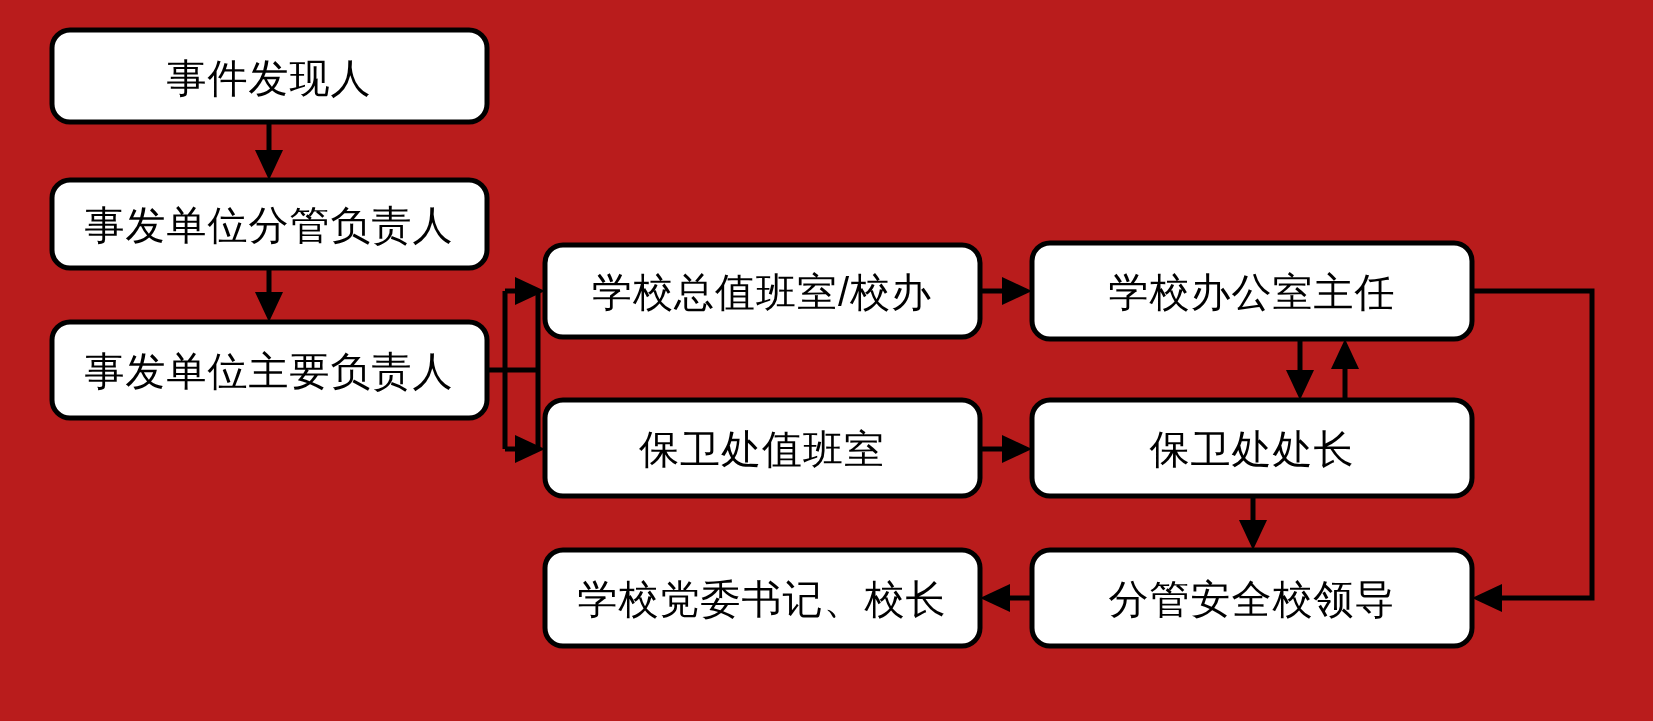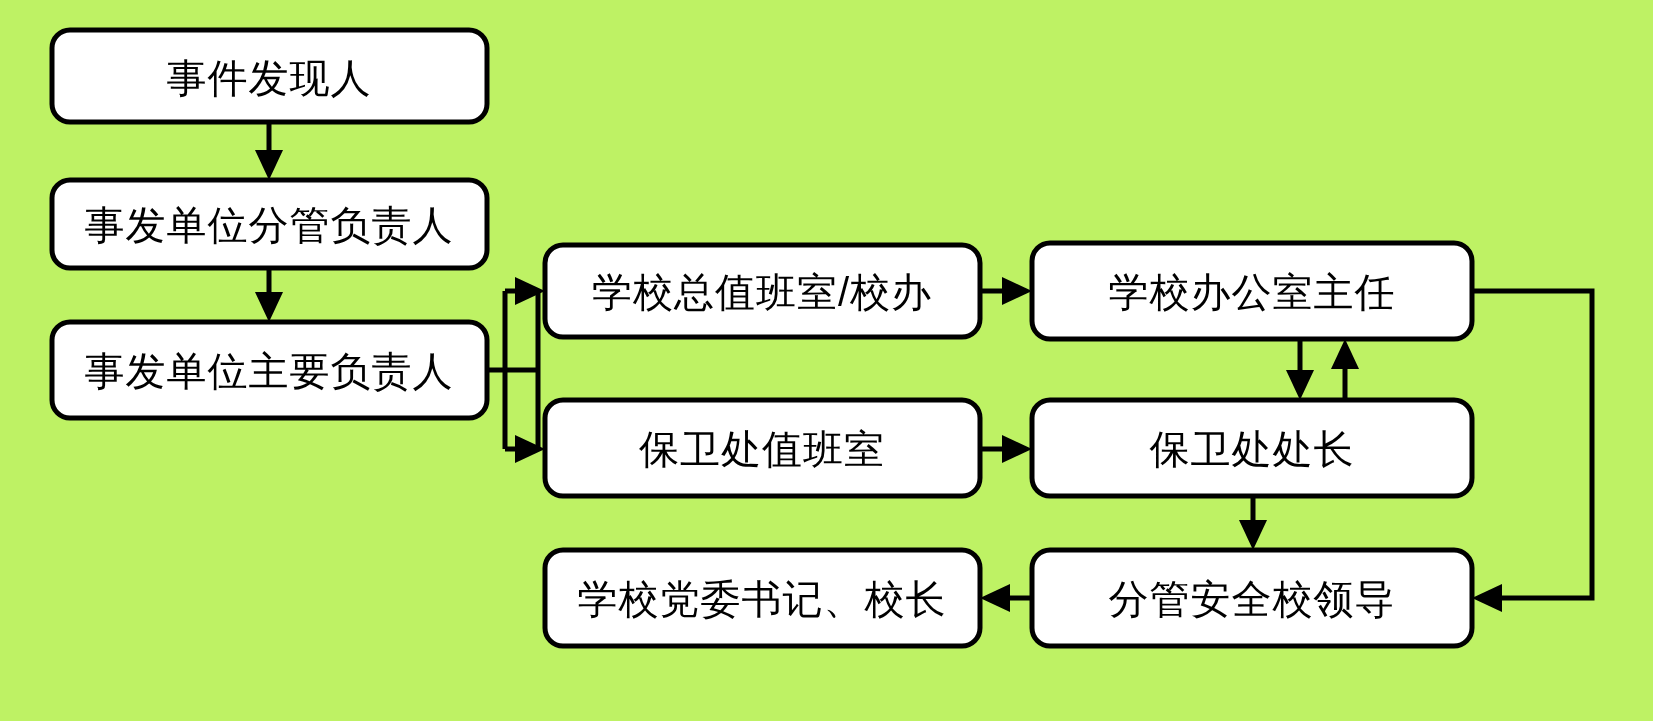--- a/index.html
+++ b/index.html
@@ -7,21 +7,21 @@
     padding: 0;
     background: #ffffff;
   }
   body {
     font-family: "Liberation Sans", "DejaVu Sans", sans-serif;
   }
   #canvas {
     position: relative;
     width: 1653px;
     height: 721px;
-    background: #bef264;
+    background: #b91c1c;
     overflow: hidden;
   }
   svg.flow {
     position: absolute;
     left: 0;
     top: 0;
     width: 1653px;
     height: 721px;
   }
   .node-rect {

